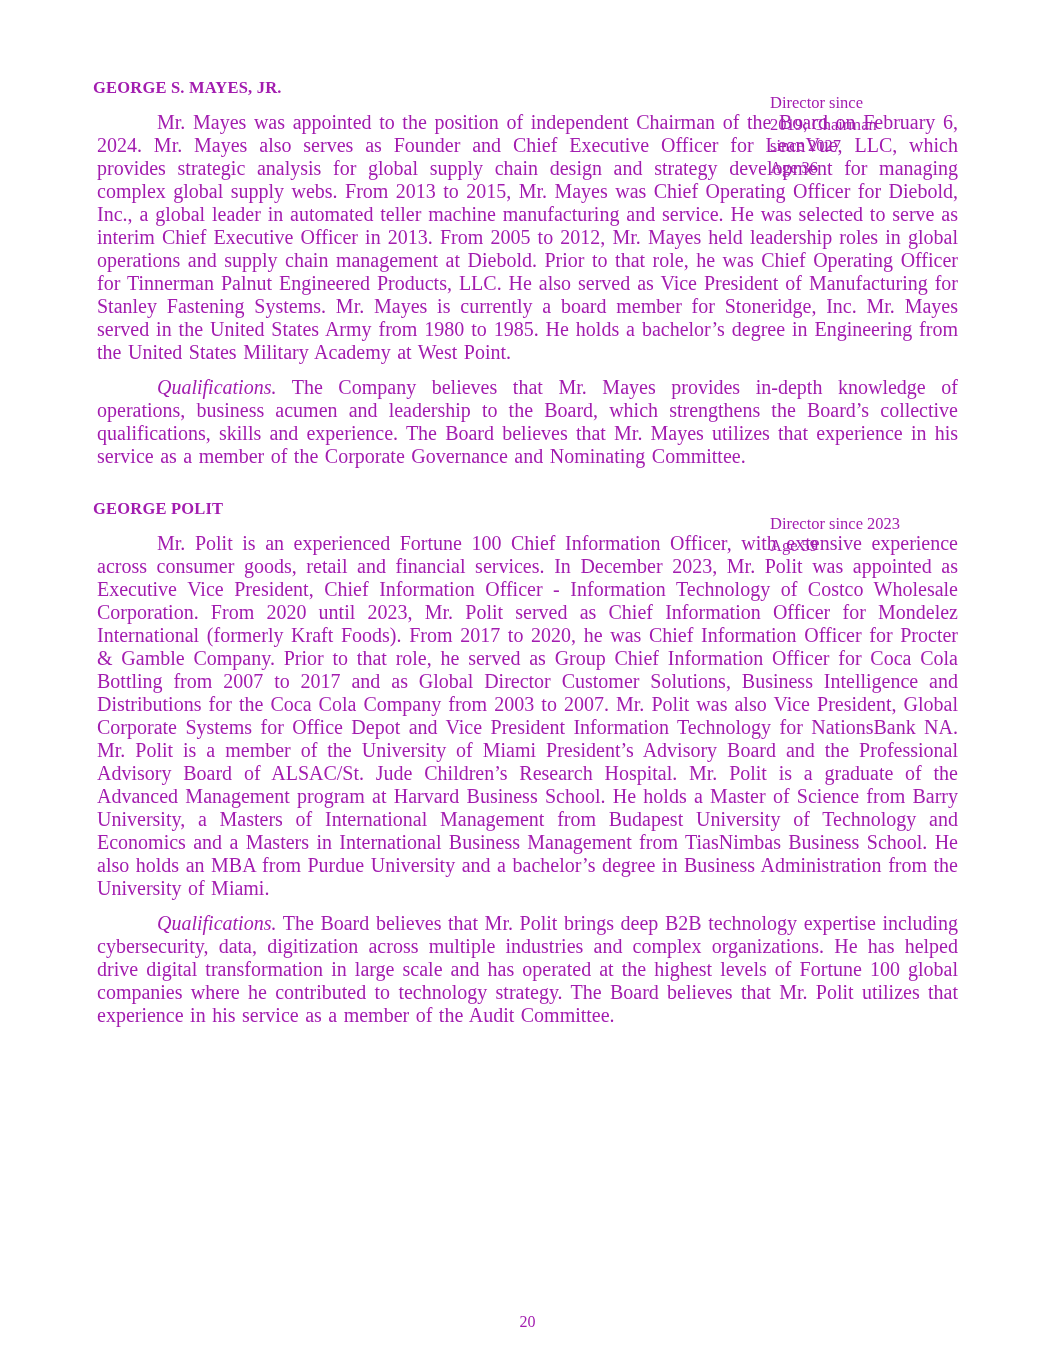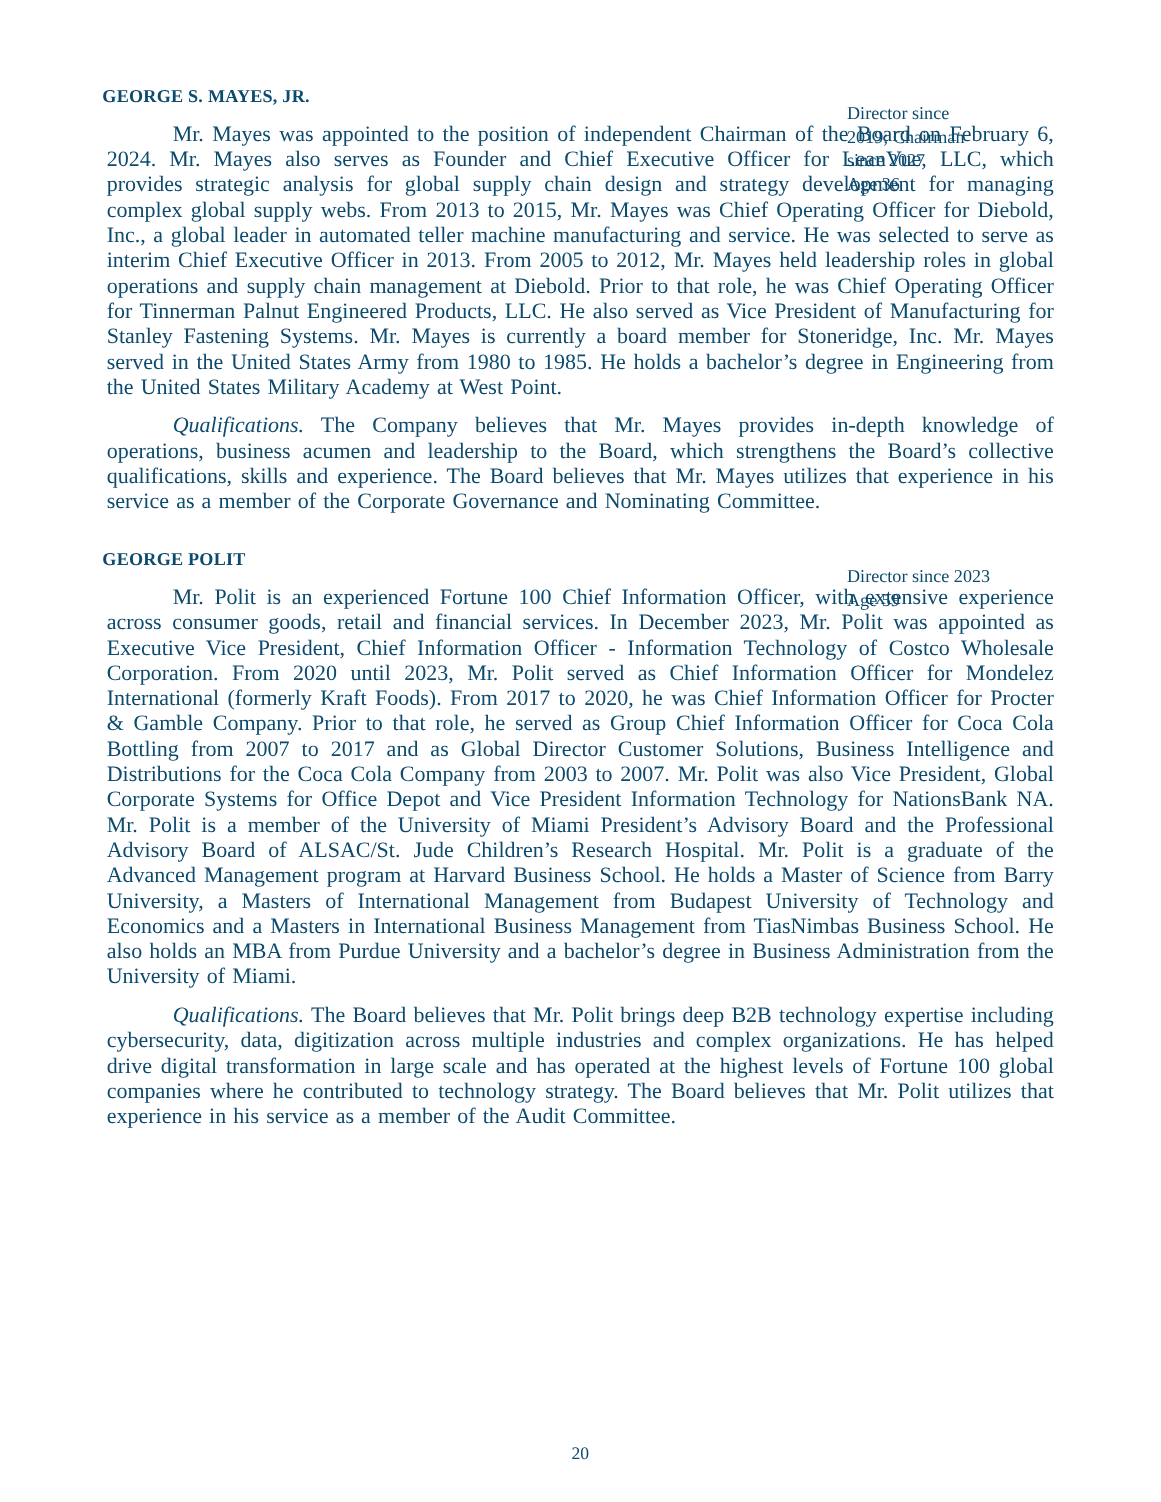--- a/index.html
+++ b/index.html
@@ -6,21 +6,21 @@
   html, body { margin: 0; padding: 0; }
   body {
     background: #ffffff;
     font-family: "Liberation Serif", "DejaVu Serif", serif;
   }
   .page {
     position: relative;
     width: 1055px;
     height: 1365px;
     background: #ffffff;
-    color: #0c4a6e;
+    color: #a21caf;
     overflow: hidden;
   }
   .content {
     padding: 76px 85px 0 85px;
   }
   .dir-section { position: relative; }
   .dir-header {
     position: relative;
     min-height: 23px;
   }

